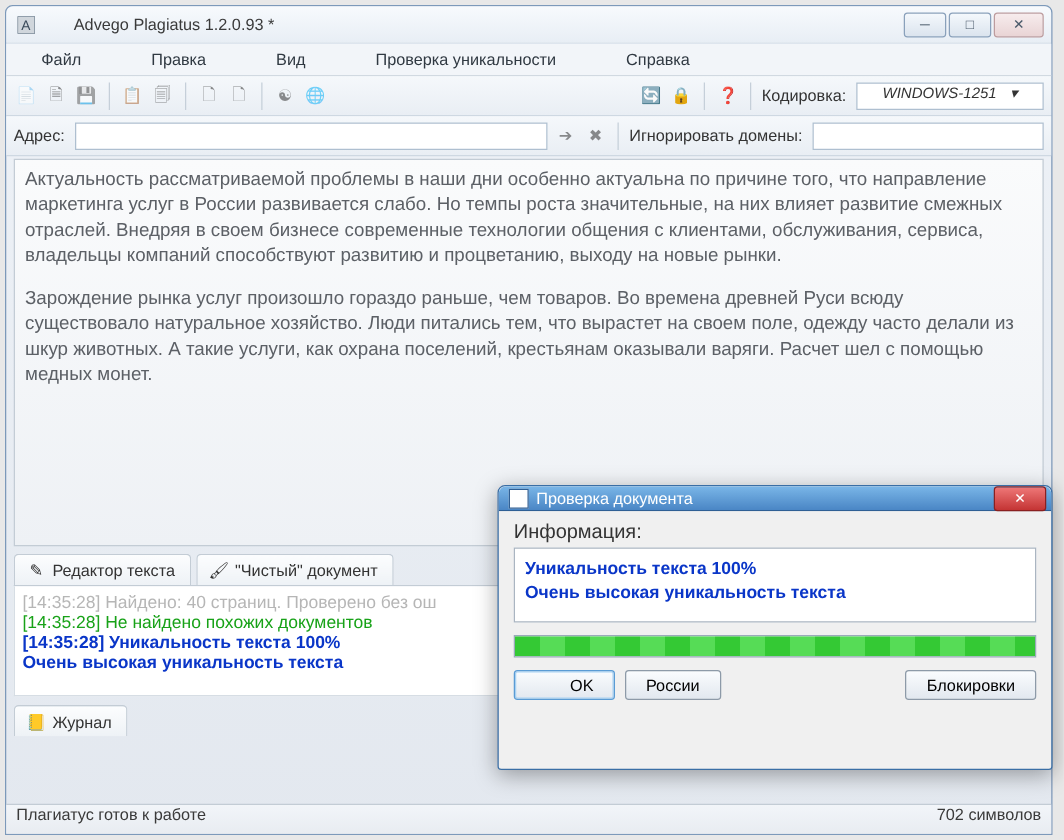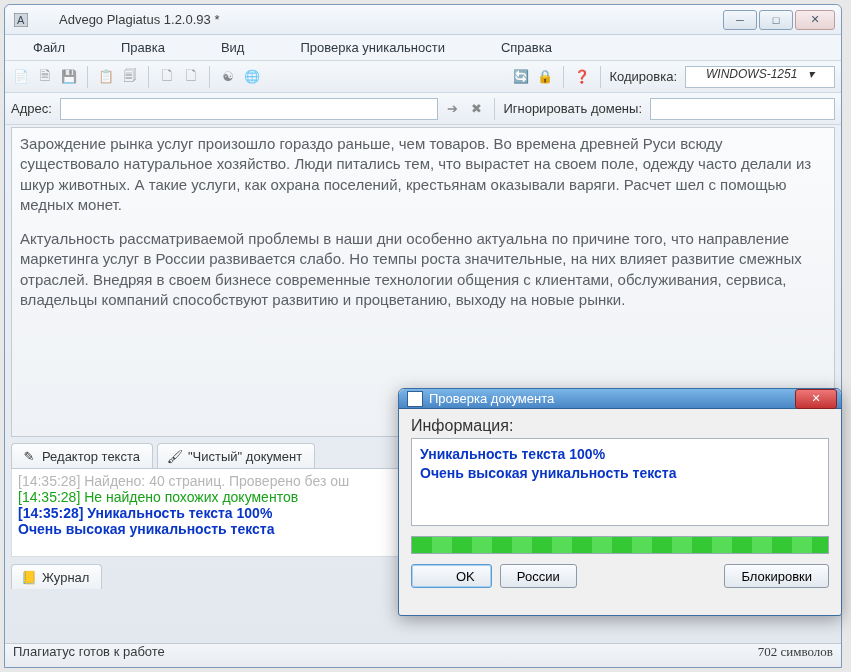--- a/index.html
+++ b/index.html
@@ -59,21 +59,21 @@
   margin: 0 6px; padding: 4px 6px; font-size: 14px; background:#fff; border:1px solid #d6dde4; border-top:none; height:88px;
 }
 .log .l0{color:#b6b6b6;}
 .log .l1{color:#18a218;}
 .log .l2,.log .l3{color:#0a36c8; font-weight:bold;}
 .statusbar {
   position:absolute; left:0; right:0; bottom:0; height:24px; border-top:1px solid #c3ccd5;
   background:linear-gradient(#f2f5f9,#e8ecf1); display:flex; align-items:flex-start; padding:0 8px;
   font-size:13px; color:#3a3a3a;
 }
-.statusbar .right{margin-left:auto;font-family:Liberation Serif, serif;}
+.statusbar .right{margin-left:auto;}
 
 .dialog {
   position:absolute; left:398px; top:388px; width:444px; height:228px;
   border:1px solid #3a6ea5; border-radius:6px 6px 3px 3px;
   box-shadow: 0 4px 18px rgba(0,0,0,.35);
   background:#f0f0f0;
 }
 .dlg-titlebar {
   height:20px; background:linear-gradient(#7ab6e8,#4a86c5);
   display:flex; align-items:center; padding:0 4px 0 8px; border-radius:6px 6px 0 0;
@@ -81,21 +81,21 @@
 }
 .dlg-title-icon{width:16px;height:16px;margin-right:6px;background:#fff;border:1px solid #2f5f94;}
 .dlg-title{flex:1; color:#fff; font-size:13px;}
 .dlg-close{
   width:42px; height:20px; border-radius:3px; display:flex;align-items:center;justify-content:center;
   background:linear-gradient(#e77,#c43434); border:1px solid #8a2020; color:#fff; font-size:11px;
 }
 .dlg-body{padding:8px 12px 10px 12px;}
 .dlg-label{font-size:16px; color:#333; margin-bottom:3px;}
 .dlg-info{
-  height:88px; background:#fff; border:1px solid #aab5c1; padding:6px 8px;
+  height:60px; background:#fff; border:1px solid #aab5c1; padding:6px 8px;
   font-size:14px; color:#0a36c8; font-weight:bold; line-height:1.35;
 }
 .progress{height:18px; border:1px solid #9aaab9; margin-top:10px; background:#e9edf2; position:relative; overflow:hidden;}
 .progress .bar{position:absolute;inset:0;background:repeating-linear-gradient(90deg,#34c934 0 20px,#56dc56 20px 40px);}
 .dlg-buttons{display:flex; gap:8px; margin-top:10px; align-items:center;}
 .btn{
   height:24px; padding:0 16px; border:1px solid #8d9aa8; border-radius:3px;
   background:linear-gradient(#fafcfe,#e2e8ef); font-size:13px; display:flex;align-items:center;justify-content:center;
 }
 .btn.primary{border-color:#5a9bd4; box-shadow:0 0 0 1px #a7d1f3 inset;padding-left:44px;}
@@ -160,22 +160,22 @@
     <span class="label">Адрес:</span>
     <input class="addr-input" type="text" style="">
     <span class="tb-icon">➔</span>
     <span class="tb-icon">✖</span>
     <span class="sep"></span>
     <span class="label">Игнорировать домены:</span>
     <input class="ignore-input" type="text" style="">
   </div>
 
   <div class="content">
+    <p>Актуальность рассматриваемой проблемы в наши дни особенно актуальна по причине того, что направление маркетинга услуг в России развивается слабо. Но темпы роста значительные, на них влияет развитие смежных отраслей. Внедряя в своем бизнесе современные технологии общения с клиентами, обслуживания, сервиса, владельцы компаний способствуют развитию и процветанию, выходу на новые рынки.</p>
     <p>Зарождение рынка услуг произошло гораздо раньше, чем товаров. Во времена древней Руси всюду существовало натуральное хозяйство. Люди питались тем, что вырастет на своем поле, одежду часто делали из шкур животных. А такие услуги, как охрана поселений, крестьянам оказывали варяги. Расчет шел с помощью медных монет.</p>
-    <p>Актуальность рассматриваемой проблемы в наши дни особенно актуальна по причине того, что направление маркетинга услуг в России развивается слабо. Но темпы роста значительные, на них влияет развитие смежных отраслей. Внедряя в своем бизнесе современные технологии общения с клиентами, обслуживания, сервиса, владельцы компаний способствуют развитию и процветанию, выходу на новые рынки.</p>
   </div>
 
   <div class="tabstrip">
     <div class="tab">
       <span class="mini-icon">✎</span>
       <span>Редактор текста</span>
     </div>
     <div class="tab">
       <span class="mini-icon">🖌</span>
       <span>"Чистый" документ</span>

